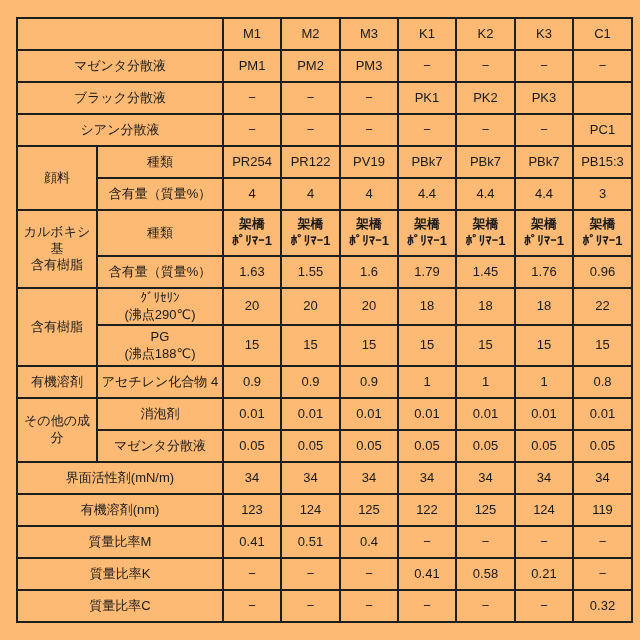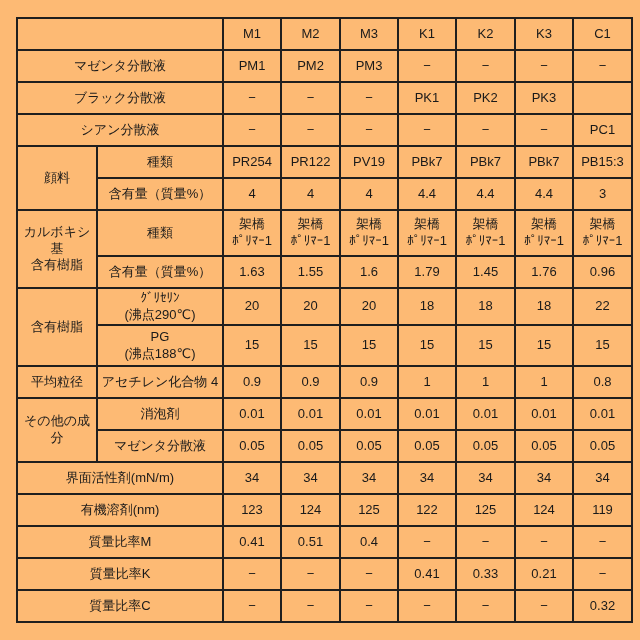--- a/index.html
+++ b/index.html
@@ -31,21 +31,21 @@
     font-size: 13px;
     line-height: 1.3;
     padding: 0 2px;
     white-space: pre-line;
     overflow: hidden;
   }
   tr.h32 { height: 32px; }
   tr.h46 { height: 46px; }
   tr.h37 { height: 37px; }
   tr.h38 { height: 41px; }
-  td.sm   { font-size: 11px;  line-height: 1.3; }   
+  td.sm   { font-size: 11px;  line-height: 1.3; font-weight: bold; }   
   td.lbl2 { font-size: 12px;  line-height: 1.3; }   
   td.glbl { font-size: 12.5px; line-height: 1.35; } 
 </style>
 </head>
 <body>
 
 <div class="page">
   <table class="spec">
     <colgroup>
       <col style="width:80px">
@@ -177,21 +177,21 @@
       <td>15</td>
       <td>15</td>
       <td>15</td>
       <td>15</td>
       <td>15</td>
       <td>15</td>
       <td>15</td>
     </tr>
 
     <tr class="h32">
-      <td class="glbl">平均粒径</td>
+      <td class="glbl">有機溶剤</td>
       <td>アセチレン化合物 4</td>
       <td>0.9</td>
       <td>0.9</td>
       <td>0.9</td>
       <td>1</td>
       <td>1</td>
       <td>1</td>
       <td>0.8</td>
     </tr>
 
@@ -250,21 +250,21 @@
       <td>−</td>
       <td>−</td>
     </tr>
 
     <tr class="h32">
       <td colspan="2">質量比率K</td>
       <td>−</td>
       <td>−</td>
       <td>−</td>
       <td>0.41</td>
-      <td>0.33</td>
+      <td>0.58</td>
       <td>0.21</td>
       <td>−</td>
     </tr>
 
     <tr class="h32">
       <td colspan="2">質量比率C</td>
       <td>−</td>
       <td>−</td>
       <td>−</td>
       <td>−</td>

